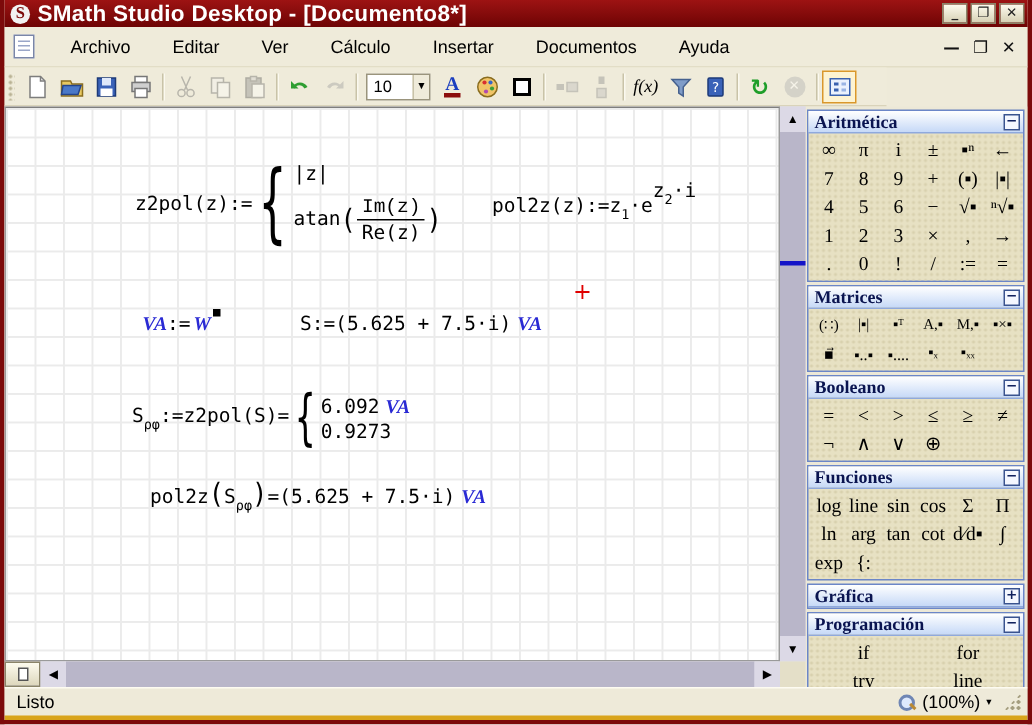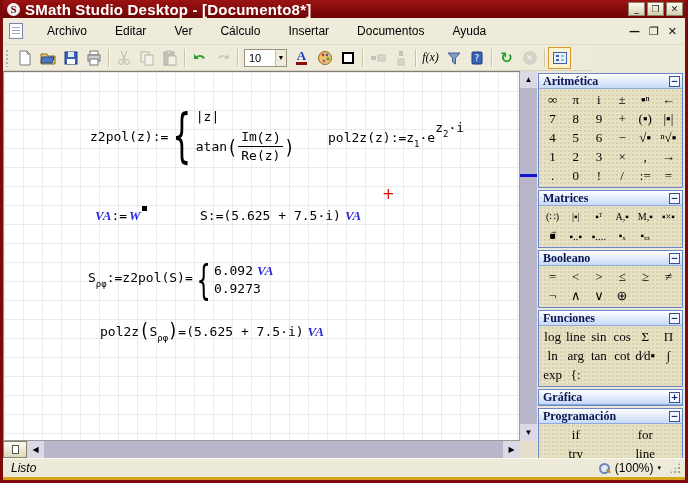--- a/index.html
+++ b/index.html
@@ -93,21 +93,21 @@
   .pal-body{ background-image:radial-gradient(#d8d1ae 1px,transparent 1.1px); background-size:4px 4px;
     padding:1px 2px 2px; }
   .grid6{ display:grid; grid-template-columns:repeat(6,1fr); }
   .grid4{ display:grid; grid-template-columns:repeat(2,1fr); }
   .pal-btn{ background:none; border:none; font:13px "Liberation Serif",serif; color:#000;
     height:19px; text-align:center; cursor:default; white-space:nowrap; overflow:visible; padding:0;}
   .pal-btn.small{ font-size:10px; }
   
   .statusbar{ position:absolute; left:0; top:458px; width:682px; height:19px; background:#eeead9;
     border-top:1px solid #fdfbf1; display:flex; align-items:center; font-size:12px; color:#000; }
-  .status-text{ padding-left:8px; flex:1;font-style:italic; }
+  .status-text{ padding-left:8px; flex:1; }
   .zoom-area{ display:flex; align-items:center; gap:4px; padding-right:4px; }
   .mag{ width:13px; height:13px; position:relative; }
   .mag:before{ content:""; position:absolute; left:1px; top:1px; width:7px; height:7px; border:2px solid #6f86b4;
     border-radius:50%; background:#dfeafd; }
   .mag:after{ content:""; position:absolute; left:8px; top:8px; width:5px; height:2px; background:#b98a35;
     transform:rotate(45deg); }
   .zoom-drop{ font-size:7px; }
   .sizegrip{ width:12px; height:12px; margin-left:4px;
     background-image:radial-gradient(#a49d7e 1.2px,transparent 1.3px); background-size:4px 4px;
     background-position:bottom right; clip-path:polygon(100% 0,100% 100%,0 100%); }

